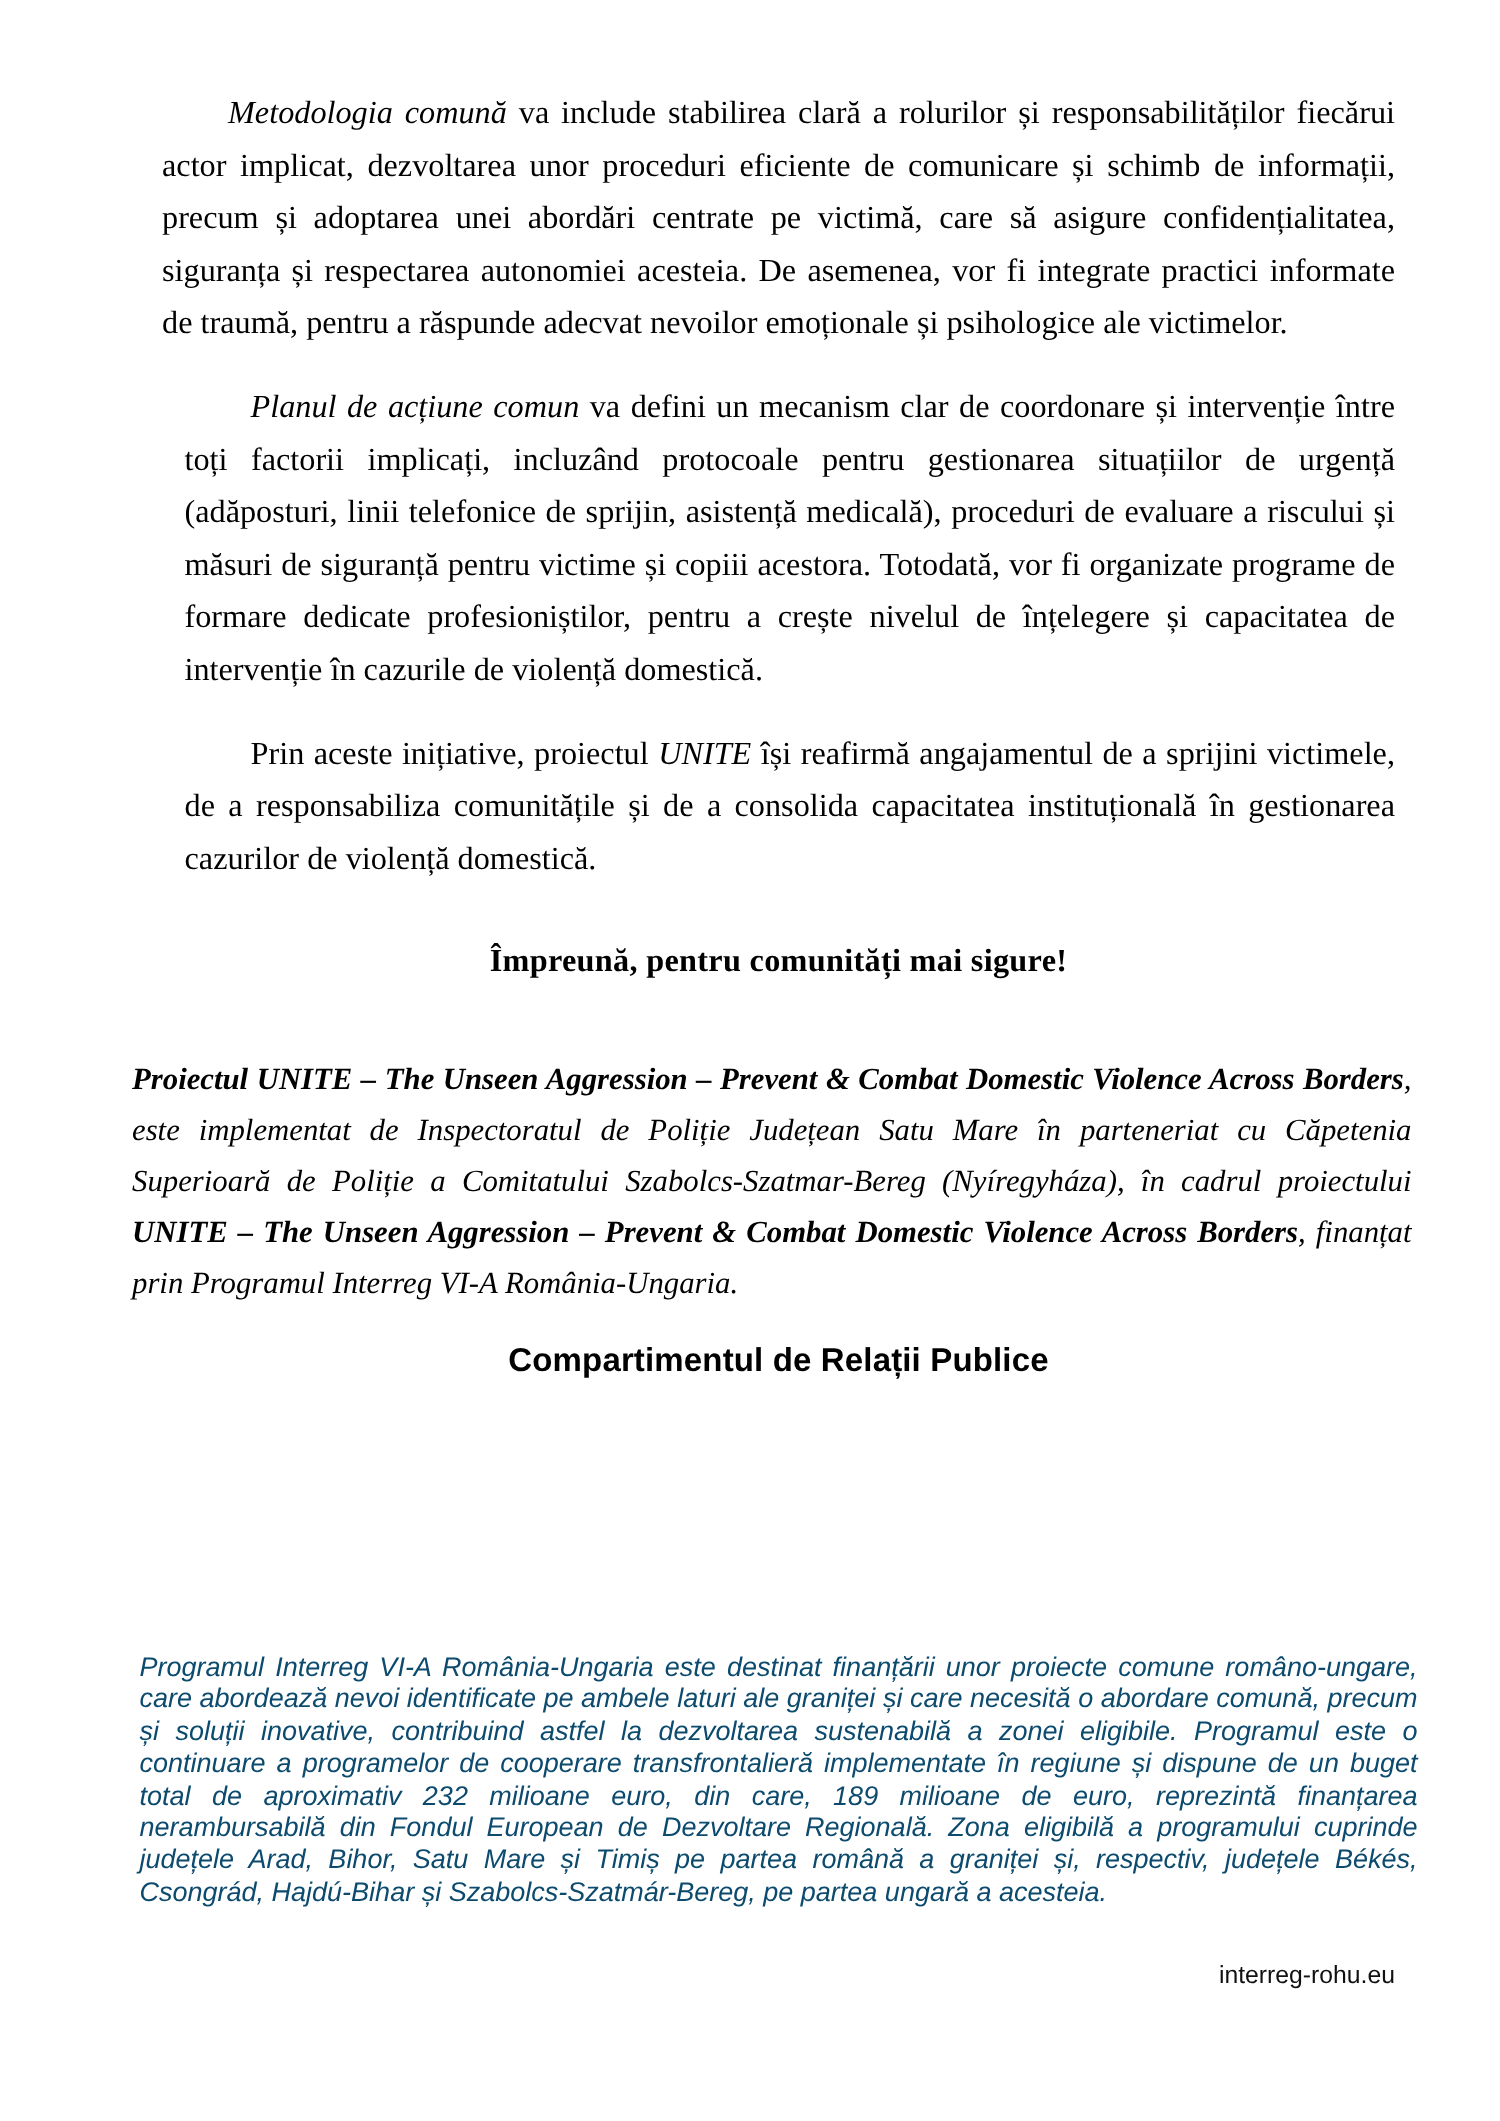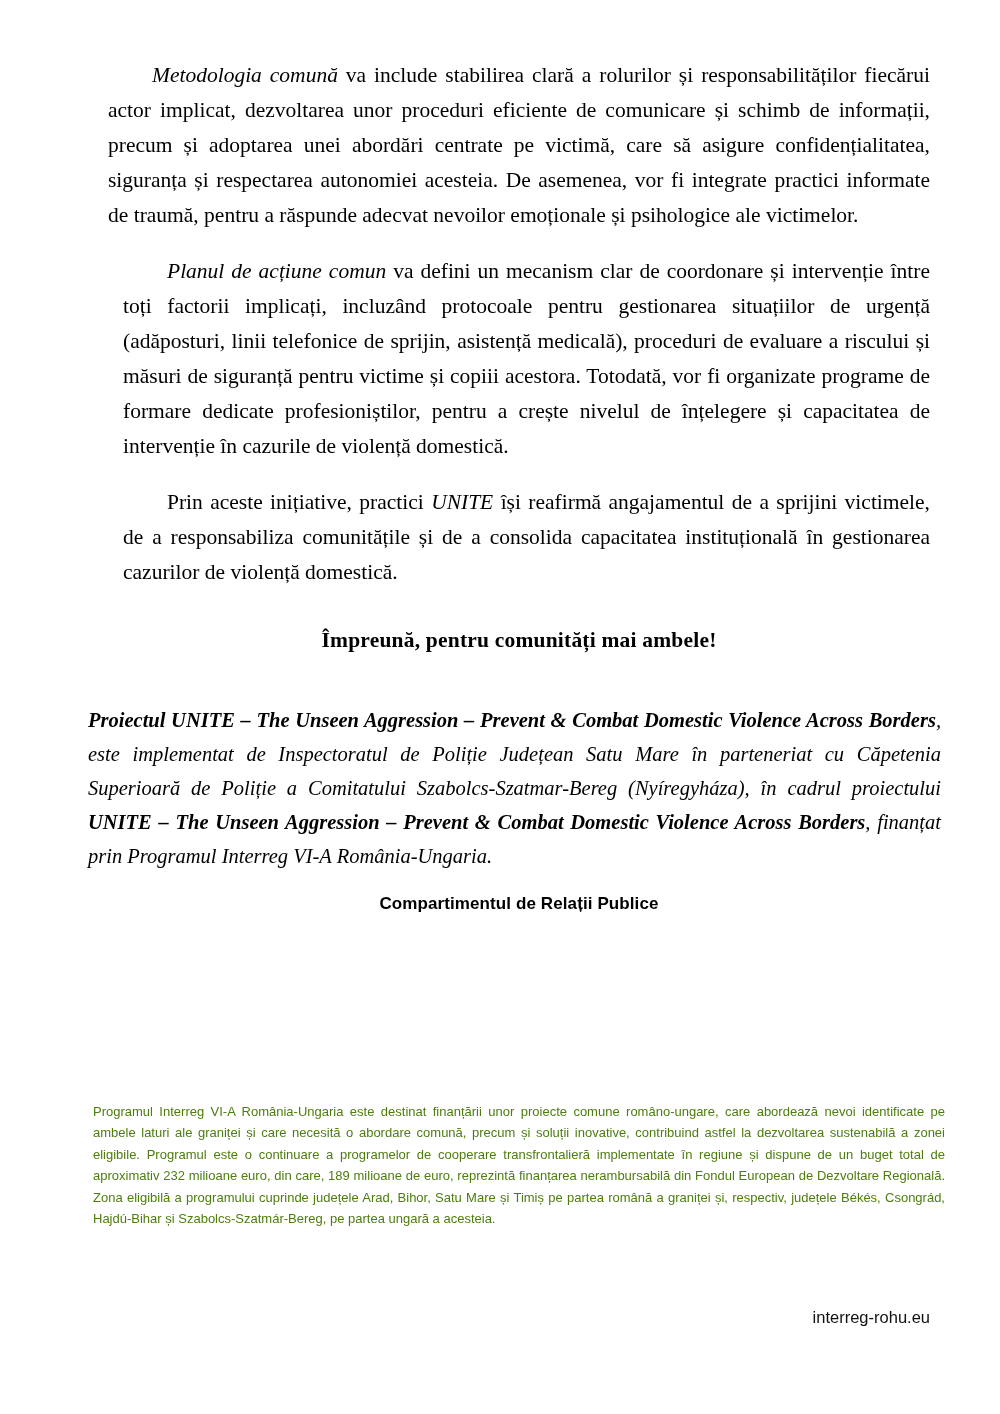--- a/index.html
+++ b/index.html
@@ -86,37 +86,38 @@
   }
 
   
   .signature {
     position: absolute;
     left: 108px;
     top: 894px;
     width: 822px;
     text-align: center;
     font-family: "Liberation Sans", "DejaVu Sans", sans-serif;
-    font-size: 17px;
+    font-size: 22px;
     font-weight: bold;
     letter-spacing: 0.1px;
   }
 
   
   .footer-para {
     position: absolute;
     left: 93px;
     top: 1101px;
     width: 852px;
     font-family: "Liberation Sans", "DejaVu Sans", sans-serif;
-    font-size: 13px;
+    font-style: italic;
+    font-size: 18px;
     line-height: 21.4px;
     text-align: justify;
     text-justify: inter-word;
-    color: #4d7c0f;
+    color: #0c4a6e;
   }
 
   .disclaimer {
     position: absolute;
     left: 93px;
     top: 1256px;
     width: 852px;
     text-align: center;
     font-family: "Liberation Sans", "DejaVu Sans", sans-serif;
     font-size: 12.6px;
@@ -143,27 +144,27 @@
 
     <p class="para">
       <span class="b-i">Metodologia comună</span><span> va include stabilirea clară a rolurilor și responsabilităților fiecărui actor implicat, dezvoltarea unor proceduri eficiente de comunicare și schimb de informații, precum și adoptarea unei abordări centrate pe victimă, care să asigure confidențialitatea, siguranța și respectarea autonomiei acesteia. De asemenea, vor fi integrate practici informate de traumă, pentru a răspunde adecvat nevoilor emoționale și psihologice ale victimelor.</span>
     </p>
 
     <p class="para">
       <span class="b-i">Planul de acțiune comun</span><span> va defini un mecanism clar de coordonare și intervenție între toți factorii implicați, incluzând protocoale pentru gestionarea situațiilor de urgență (adăposturi, linii telefonice de sprijin, asistență medicală), proceduri de evaluare a riscului și măsuri de siguranță pentru victime și copiii acestora. Totodată, vor fi organizate programe de formare dedicate profesioniștilor, pentru a crește nivelul de înțelegere și capacitatea de intervenție în cazurile de violență domestică.</span>
     </p>
 
     <p class="para">
-      <span>Prin aceste inițiative, practici </span><span class="i-only">UNITE</span><span> își reafirmă angajamentul de a sprijini victimele, de a responsabiliza comunitățile și de a consolida capacitatea instituțională în gestionarea cazurilor de violență domestică.</span>
+      <span>Prin aceste inițiative, proiectul </span><span class="i-only">UNITE</span><span> își reafirmă angajamentul de a sprijini victimele, de a responsabiliza comunitățile și de a consolida capacitatea instituțională în gestionarea cazurilor de violență domestică.</span>
     </p>
 
 
   </div>
 
-  <div class="slogan">Împreună, pentru comunități mai ambele!</div>
+  <div class="slogan">Împreună, pentru comunități mai sigure!</div>
 
   <div class="project-block">
     <b>Proiectul UNITE – The Unseen Aggression – Prevent &amp; Combat Domestic Violence Across Borders</b><span>, este implementat de Inspectoratul de Poliție Județean Satu Mare în parteneriat cu Căpetenia Superioară de Poliție a Comitatului Szabolcs-Szatmar-Bereg (Nyíregyháza),  în cadrul proiectului </span><b>UNITE – The Unseen Aggression – Prevent &amp; Combat Domestic Violence Across Borders</b><span>, finanțat prin Programul Interreg VI-A România-Ungaria.</span>
   </div>
 
   <div class="signature">Compartimentul de Relații Publice</div>
 
   <div class="footer-para">Programul Interreg VI-A România-Ungaria este destinat finanțării unor proiecte comune româno-ungare, care abordează nevoi identificate pe ambele laturi ale graniței și care necesită o abordare comună, precum și soluții inovative, contribuind astfel la dezvoltarea sustenabilă a zonei eligibile. Programul este o continuare a programelor de cooperare transfrontalieră implementate în regiune și dispune de un buget total de aproximativ 232 milioane euro, din care, 189 milioane de euro, reprezintă finanțarea nerambursabilă din Fondul European de Dezvoltare Regională. Zona eligibilă a programului cuprinde județele Arad, Bihor, Satu Mare și Timiș pe partea română a graniței și, respectiv, județele Békés, Csongrád, Hajdú-Bihar și Szabolcs-Szatmár-Bereg, pe partea ungară a acesteia.</div>
 
 

